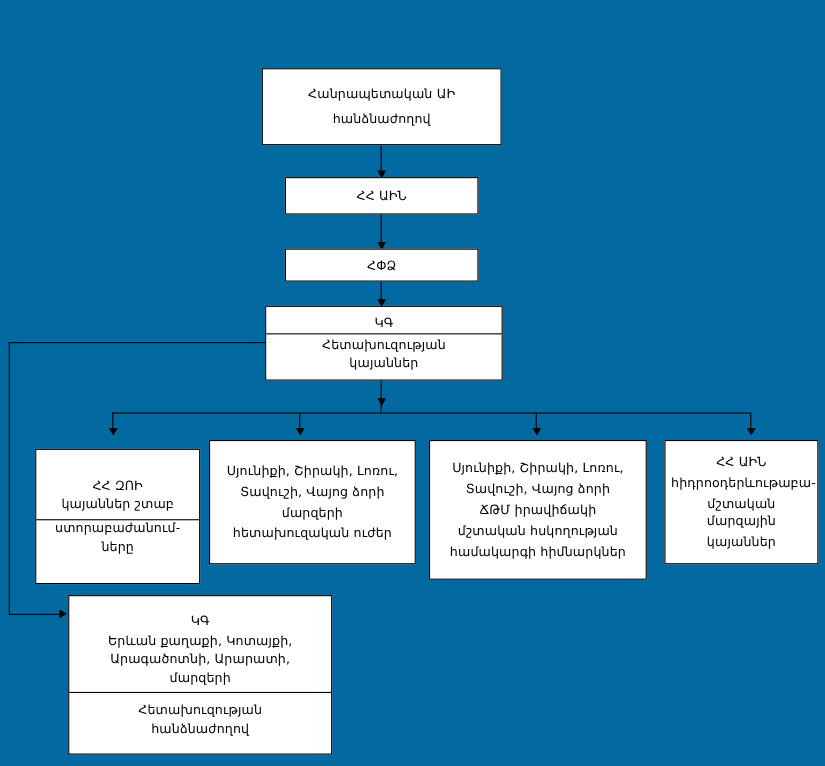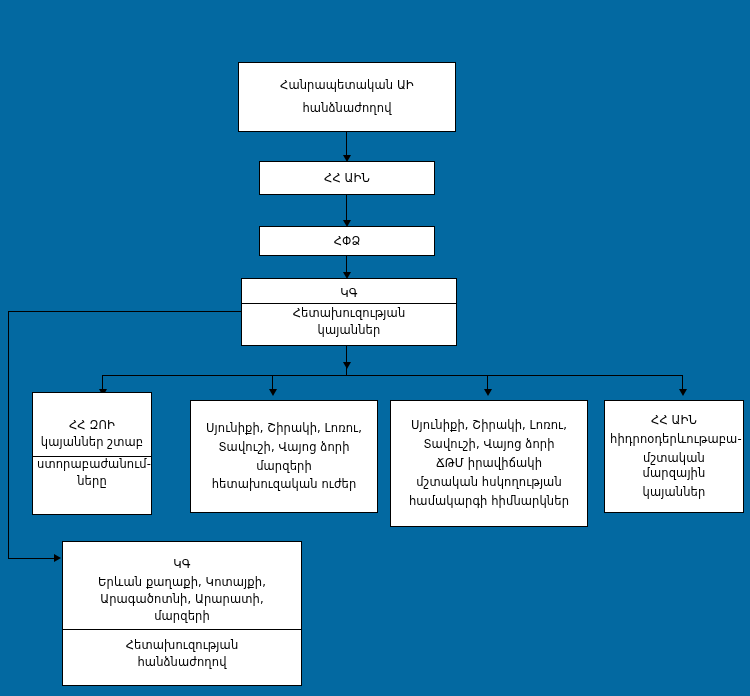--- a/index.html
+++ b/index.html
@@ -119,21 +119,21 @@
 
   <div class="vline" style="left:272px; top:375px; height:18px;"></div>
   <div class="arrow-down" style="left:269px; top:389px;"></div>
 
   <div class="vline" style="left:487px; top:375px; height:18px;"></div>
   <div class="arrow-down" style="left:484px; top:389px;"></div>
 
   <div class="vline" style="left:682px; top:375px; height:18px;"></div>
   <div class="arrow-down" style="left:679px; top:389px;"></div>
 
-  <div class="node" style="left:32px; top:392px; width:120px; height:123px;">
+  <div class="node" style="left:32px; top:408px; width:150px; height:123px;">
     <div class="seg tight">ՀՀ ԶՈԻ</div>
     <div class="seg tight" style="padding-top:0; padding-bottom:6px; border-bottom:1px solid #000;">կայաններ շտաբ</div>
     <div class="seg tight" style="padding-top:0;">ստորաբաժանում-</div>
     <div class="seg tight" style="padding-top:0;">ները</div>
   </div>
 
   <div class="node single" style="left:190px; top:400px; width:188px; height:113px;">
     <div class="seg tight">Սյունիքի, Շիրակի, Լոռու,</div>
     <div class="seg tight" style="padding-top:0;">Տավուշի, Վայոց ձորի</div>
     <div class="seg tight" style="padding-top:0;">մարզերի</div>

